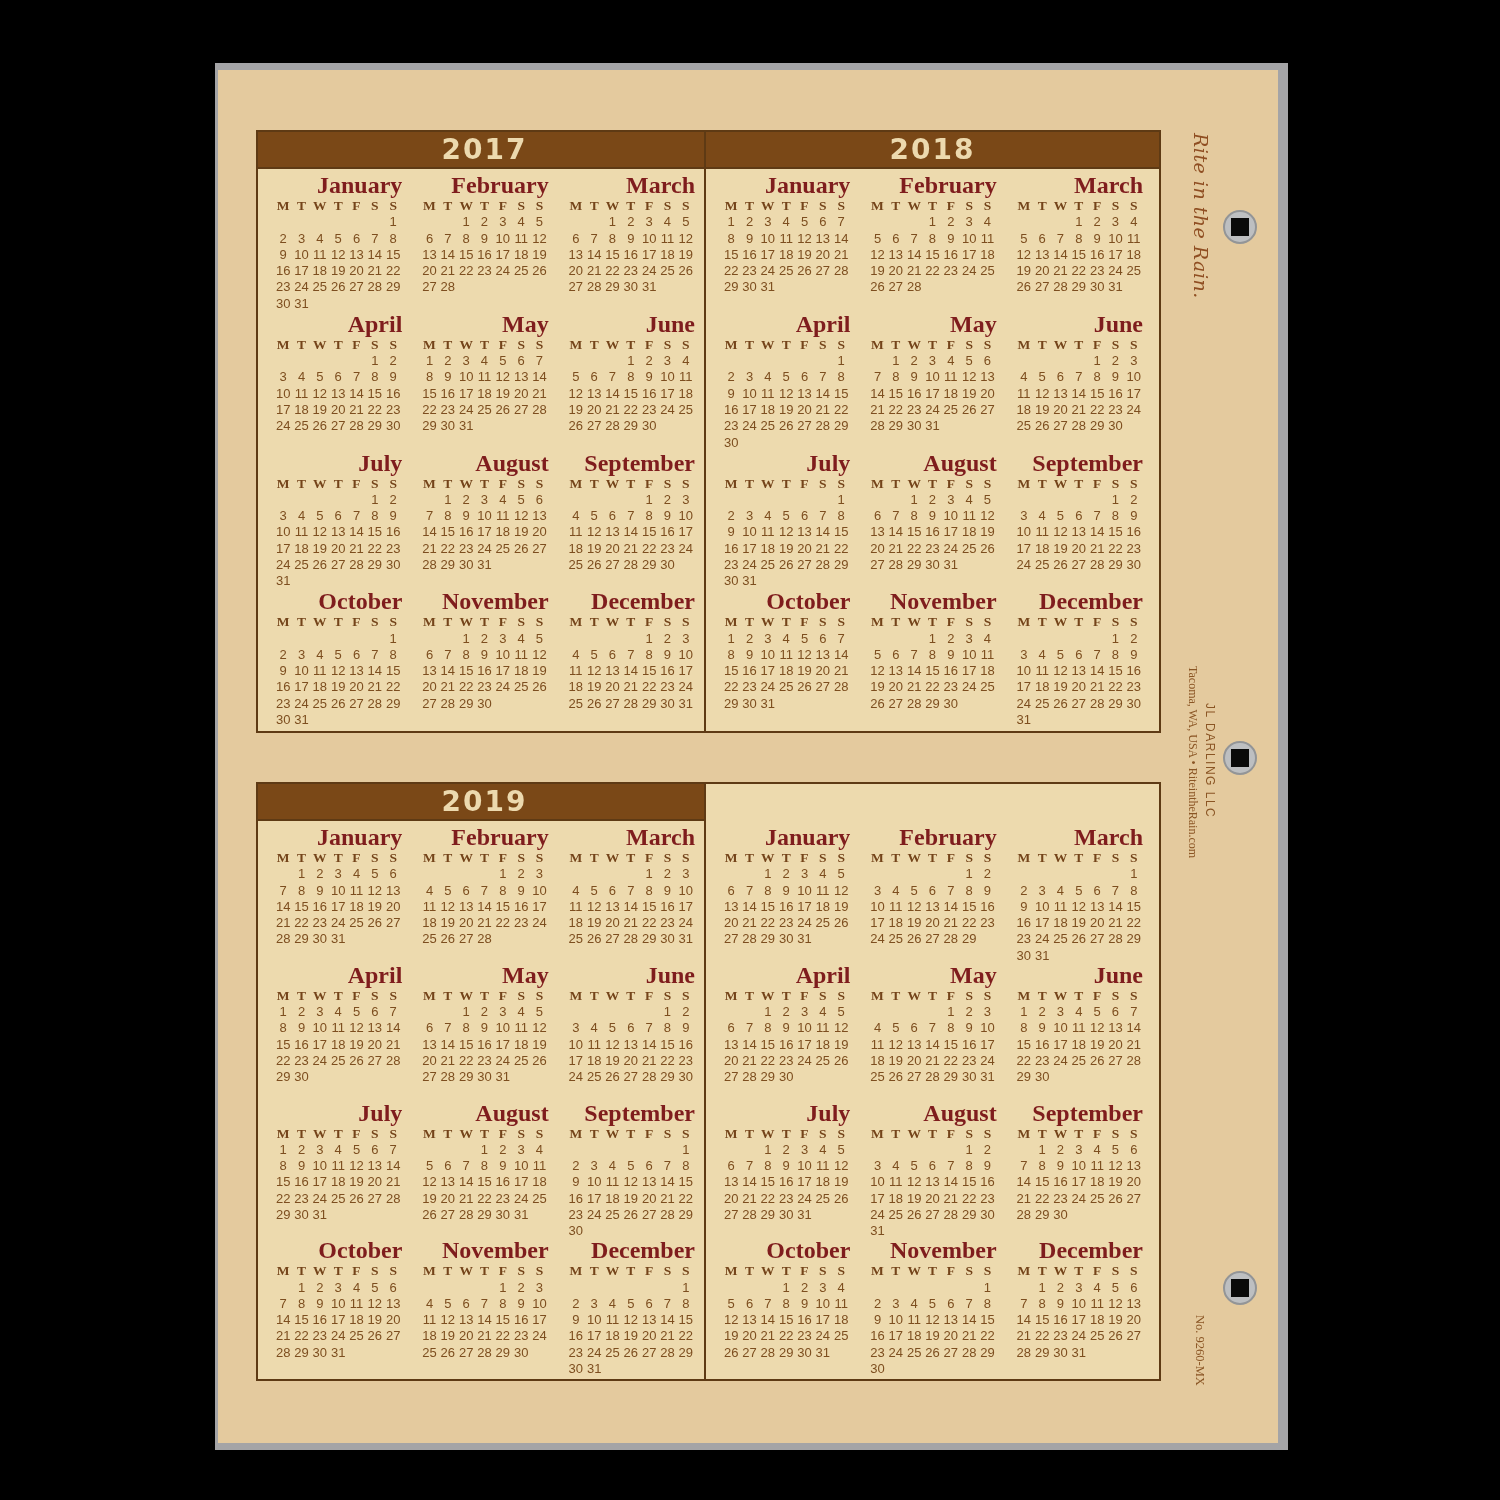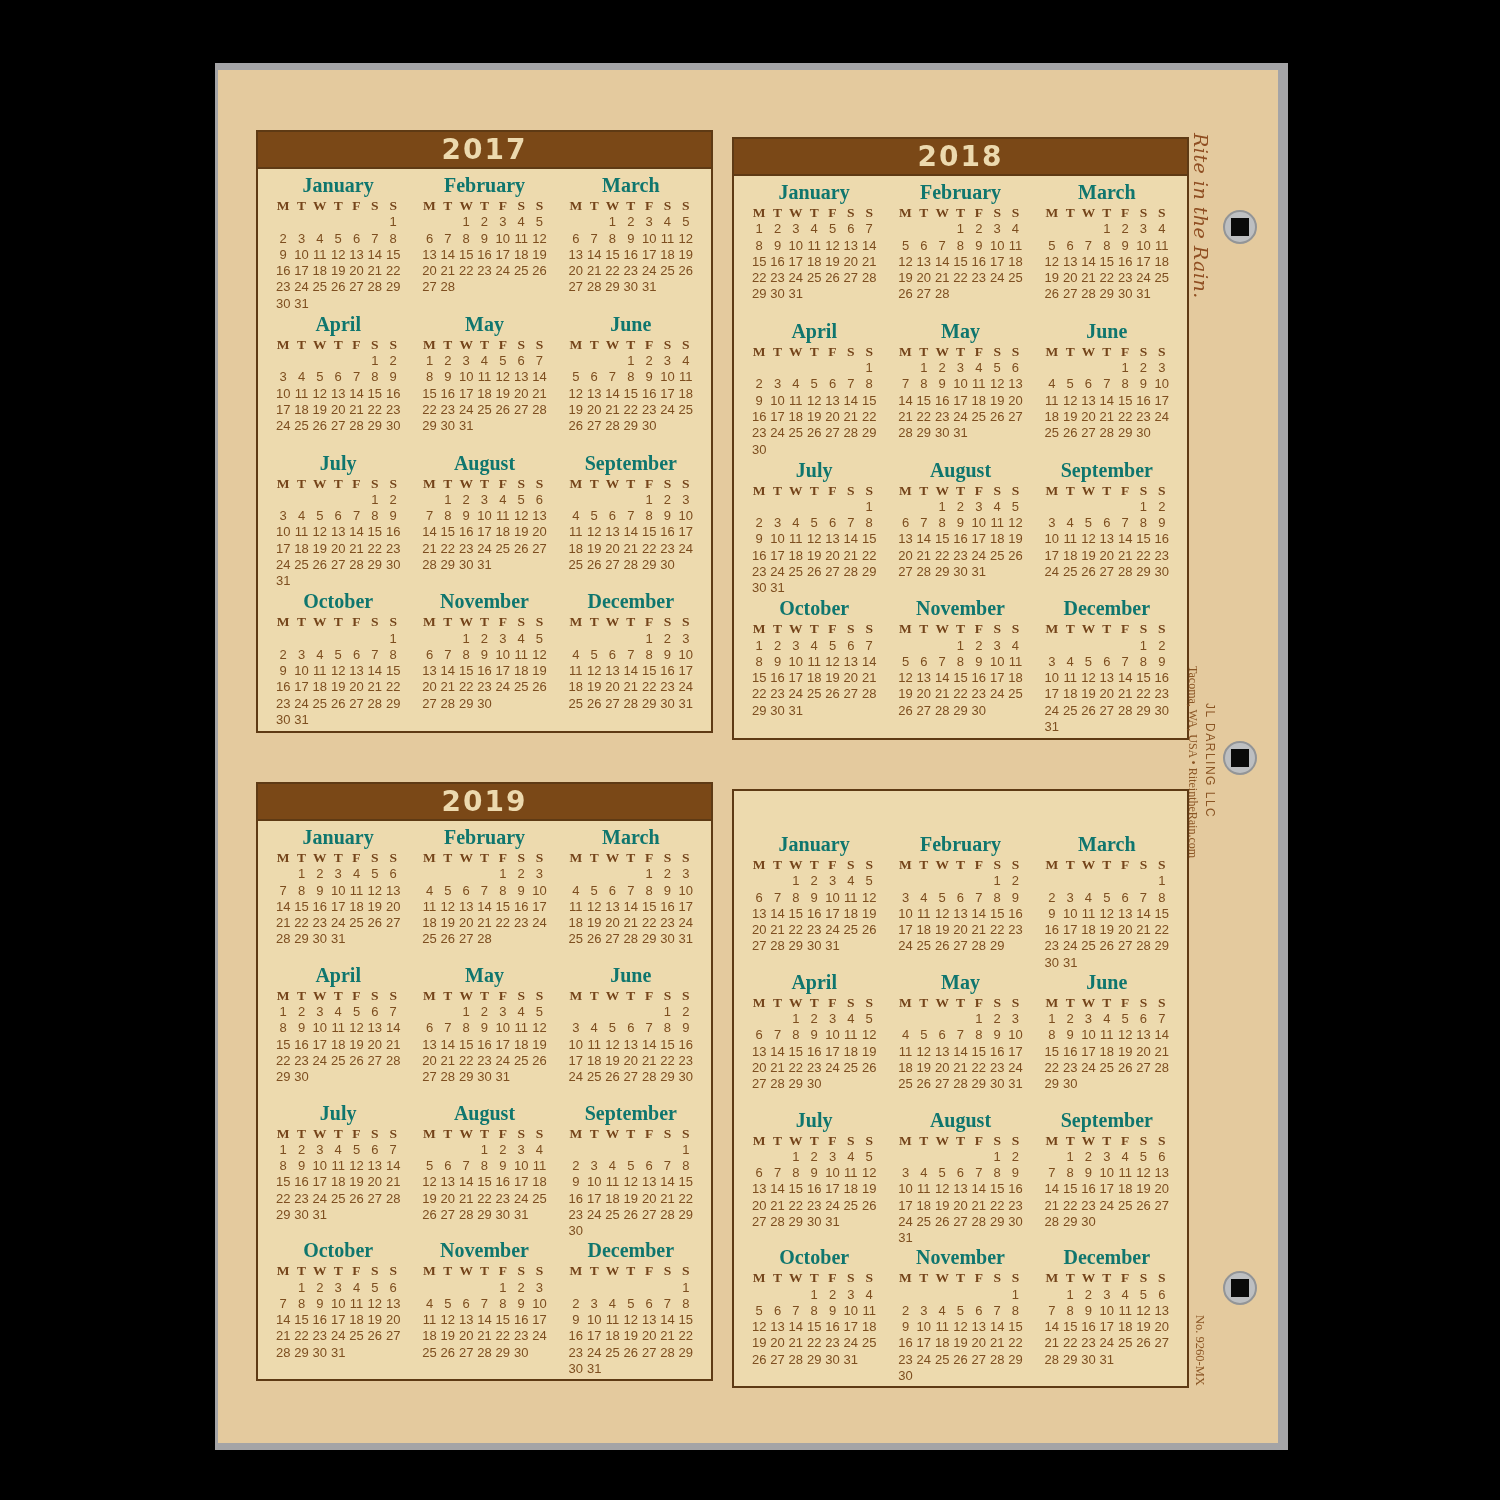--- a/index.html
+++ b/index.html
@@ -17,37 +17,37 @@
   .page{
     position:absolute;left:218px;top:70px;width:1060px;height:1373px;
     background:#e4ca9e;
   }
   
   .panel{
     position:absolute;width:457px;border:2px solid #5e3a14;
     background:#eddaae;box-sizing:border-box;
   }
   .col-left{left:38px;}
-  .col-right{left:514px;margin-top:7px;}
+  .col-right{left:486px;}
   .row-top{top:60px;height:603px;}
   .row-bottom{top:712px;height:599px;}
   .panel-header{
     height:35px;line-height:35px;background:#7a4817;border-bottom:2px solid #5e3a14;
     text-align:center;color:#ecd9ae;font-size:28px;font-weight:bold;
     letter-spacing:2px;font-family:"DejaVu Sans",sans-serif;
   }
   .panel-body{
     position:absolute;left:0;right:0;top:37px;bottom:0;
     display:grid;grid-template-columns:repeat(3,1fr);grid-template-rows:repeat(4,1fr);
     padding:3px 10px 4px;column-gap:6px;box-sizing:border-box;
   }
   .month{padding:0 6px;overflow:hidden;}
   .month-name{
-    height:26px;line-height:27px;text-align:center;
-    font-family:"Liberation Serif",serif;font-weight:700;font-size:20px;color:#0f766e;
+    height:26px;line-height:27px;text-align:right;
+    font-family:"Liberation Serif",serif;font-weight:700;font-size:24px;color:#7f1d1d;
   }
   .day-grid{display:grid;grid-template-columns:repeat(7,1fr);grid-auto-rows:16.3px;}
   .dow{
     font-family:"Liberation Serif",serif;font-weight:700;font-size:13.5px;
     color:#74441a;text-align:center;line-height:16px;
   }
   .day{
     font-size:13px;color:#7d4e1f;text-align:center;line-height:16px;
     font-family:"Liberation Sans",sans-serif;
   }

